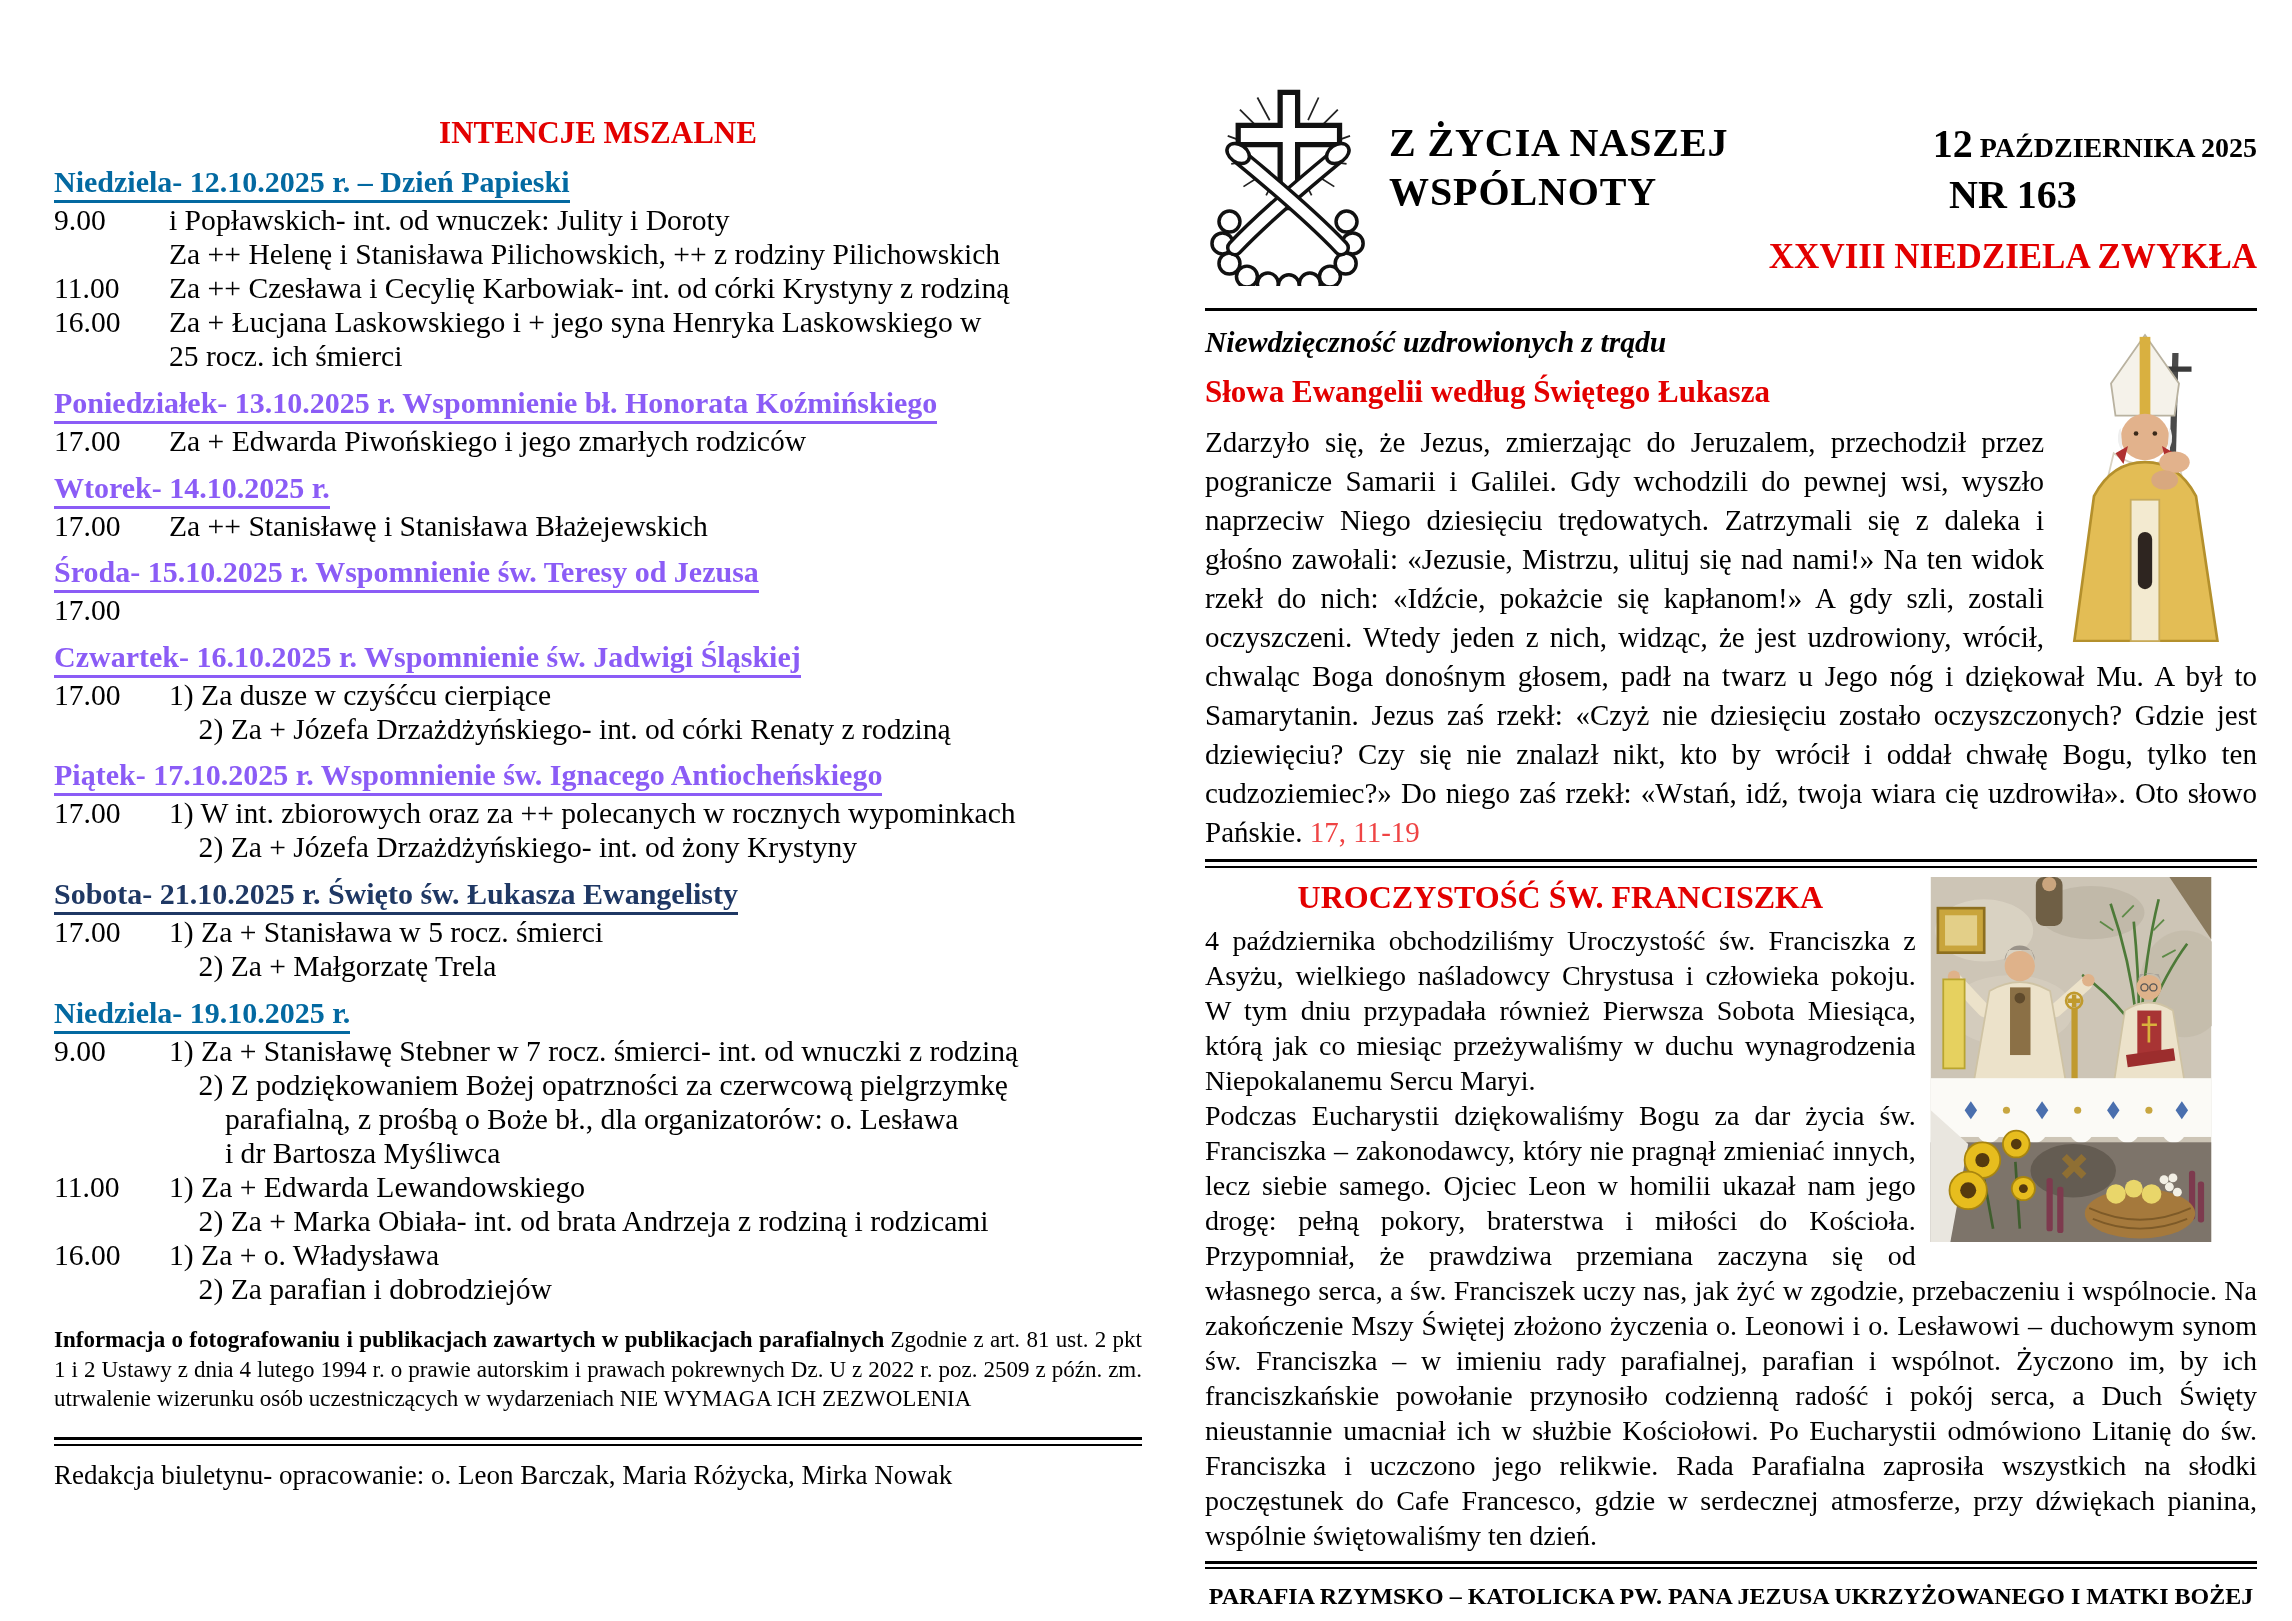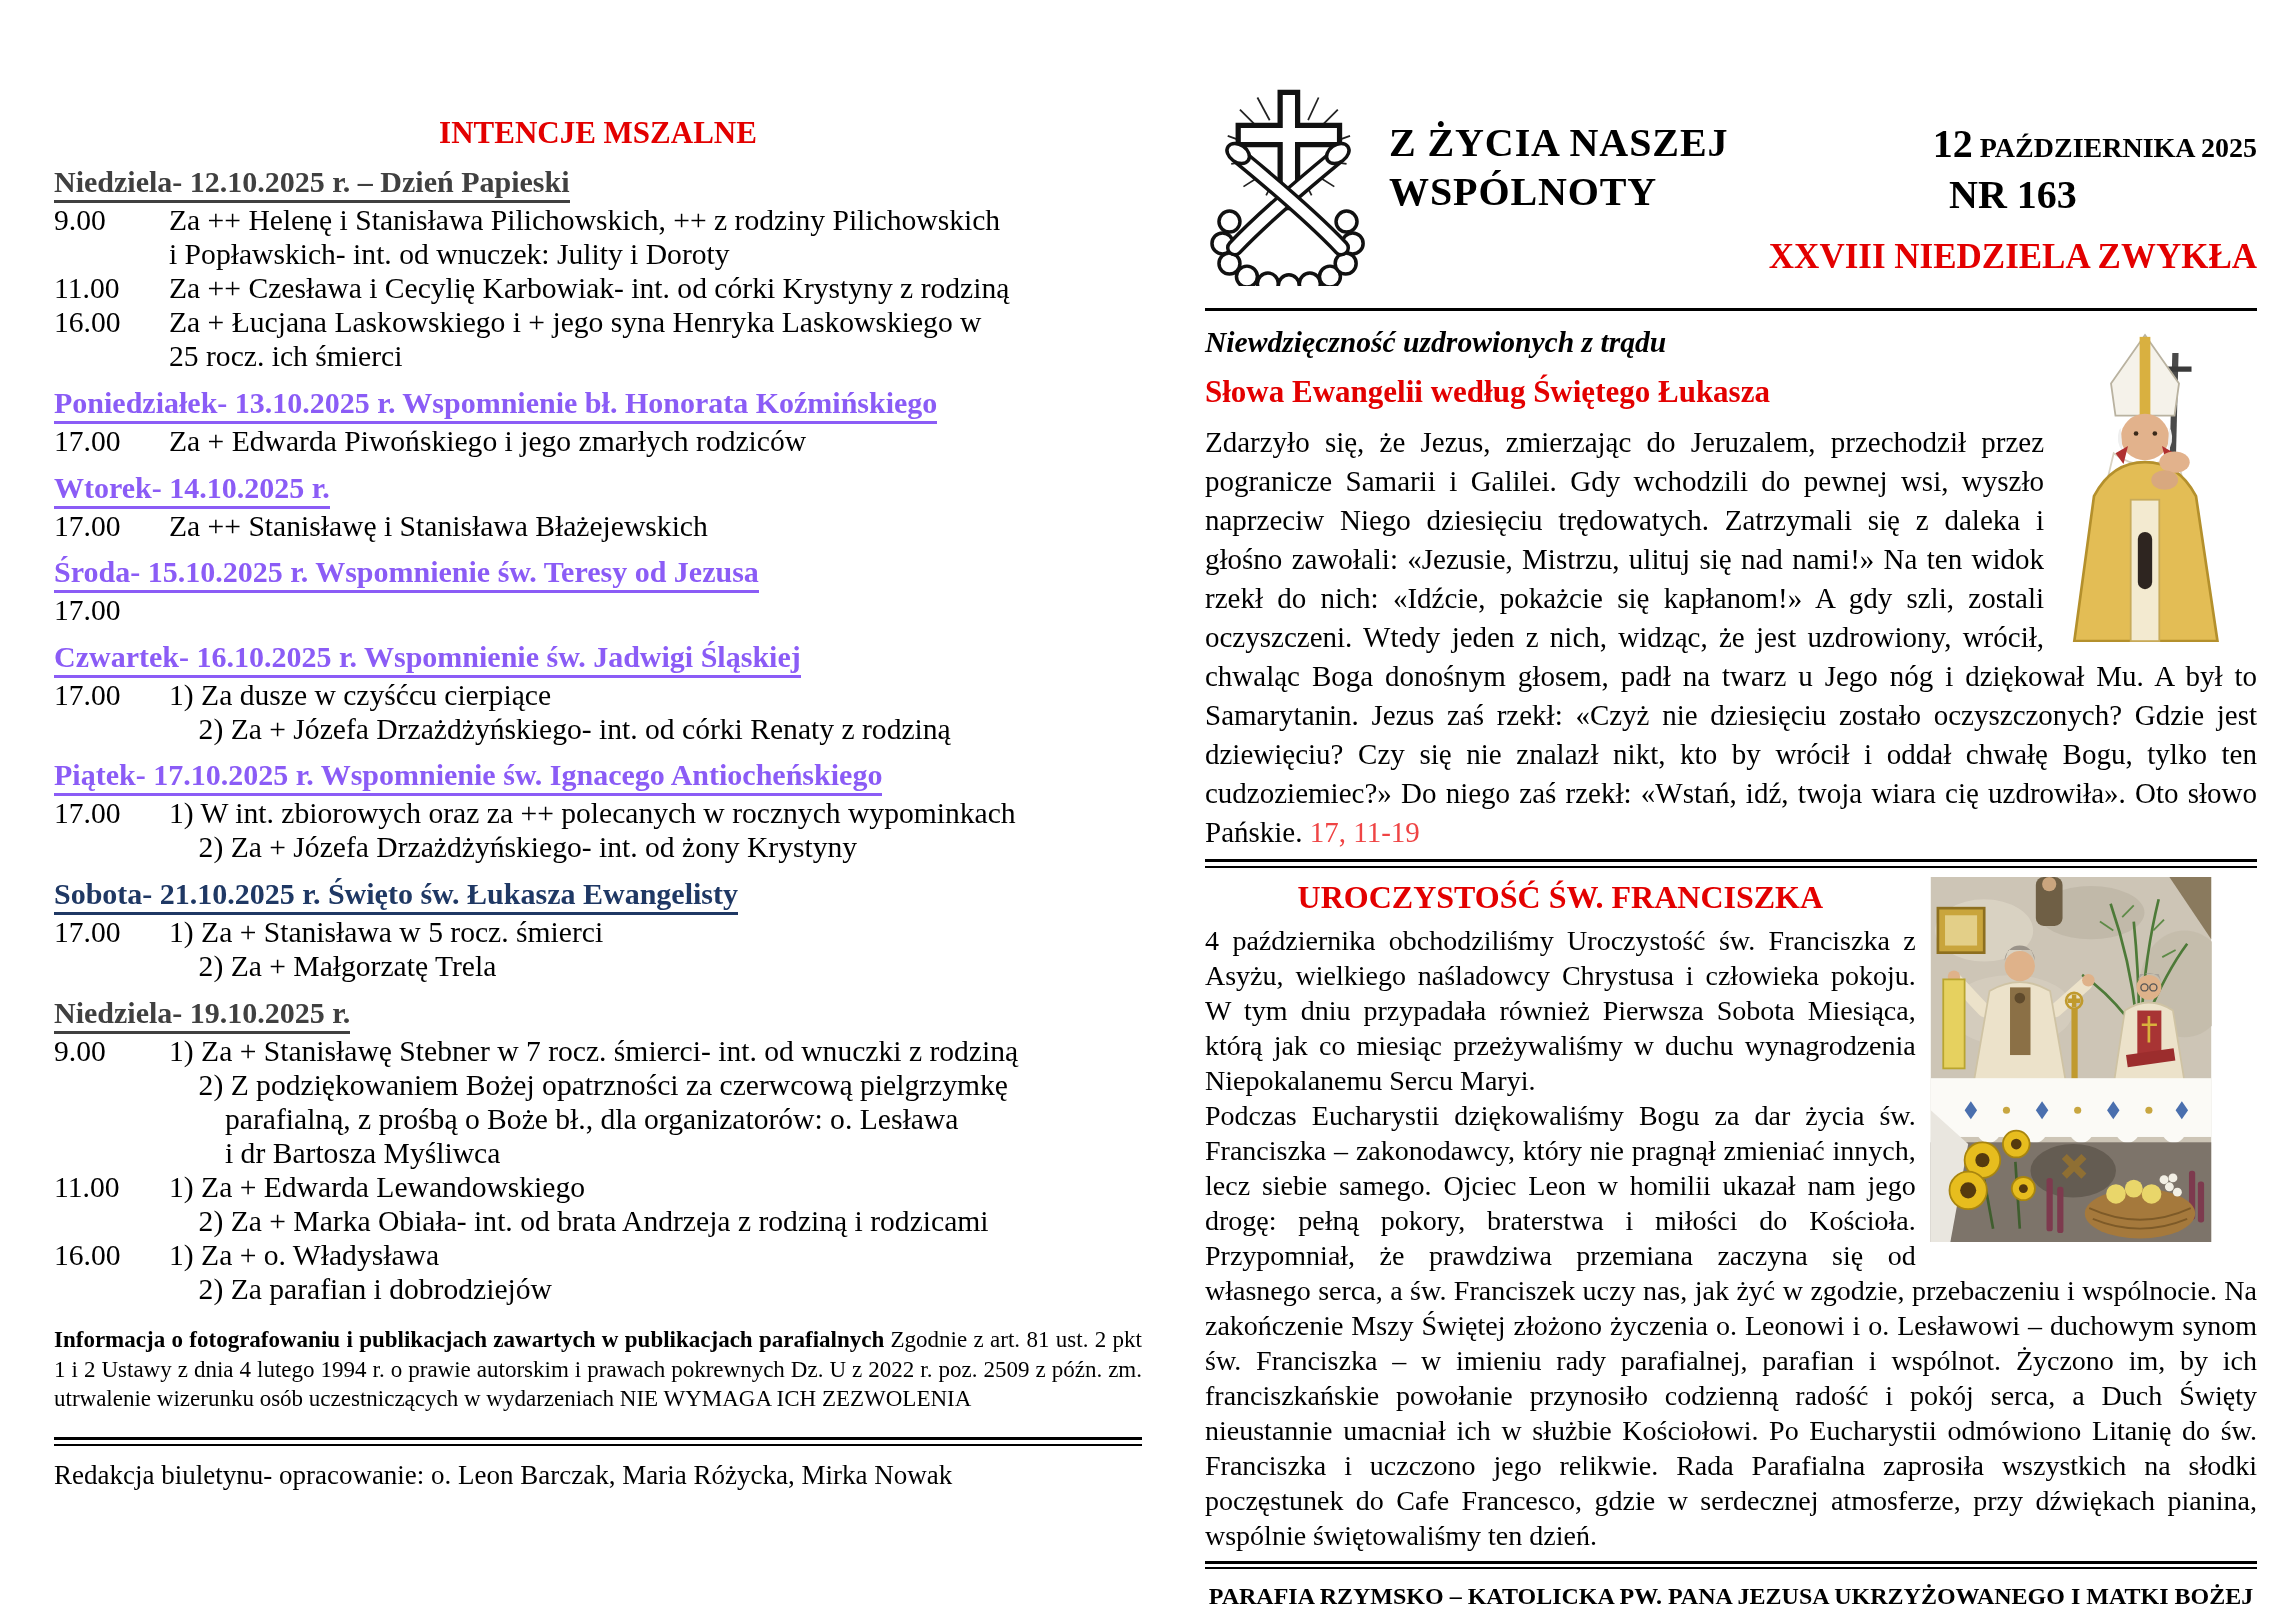--- a/index.html
+++ b/index.html
@@ -2,21 +2,21 @@
 <html style="font-size:14.3px"><head>
 <meta charset="utf-8">
 <style>
   html,body{margin:0;padding:0;background:#fff;}
   body{width:2293px;height:1621px;position:relative;font-family:"Liberation Serif",serif;color:#000;overflow:hidden;}
 
   
   .left-col{position:absolute;left:54px;top:115px;width:1088px;}
   .intentions-title{text-align:center;color:#e30000;font-weight:bold;font-size:31px;line-height:36px;margin:0 0 1.8px 0;}
   .day-heading{display:inline-block;font-weight:bold;font-size:30px;line-height:36px;margin:11.6px 0 0 0;border-bottom:3.6px solid currentColor;padding-bottom:0px;}
-  .c-red{color:#404040;}
+  .c-red{color:#0369a1;}
   .c-black{color:#8b5cf6;}
   .c-navy{color:#1f3864;}
   .mass-item{display:flex;}
   .time{flex:none;width:115px;font-size:29.6px;line-height:34px;}
   .lines{flex:1;}
   .ln{font-size:29.6px;line-height:34px;white-space:nowrap;}
   .ind1{padding-left:29.6px;}
   .ind2{padding-left:56px;}
 
   .notice{margin-top:19.7px;font-size:23px;line-height:29.6px;text-align:justify;}
@@ -52,22 +52,22 @@
 </style>
 </head>
 <body>
 
 <div class="left-col">
   <div class="intentions-title">INTENCJE MSZALNE</div>
   <div id="intentions">
       <section><div class="day-heading c-red">Niedziela- 12.10.2025 r. – Dzień Papieski</div><div class="mass-item">
           <span class="time">9.00</span>
           <div class="lines">
+            <div class="ln ind0">i Popławskich- int. od wnuczek: Julity i Doroty</div>
             <div class="ln ind0">Za ++ Helenę i Stanisława Pilichowskich, ++ z rodziny Pilichowskich</div>
-            <div class="ln ind0">i Popławskich- int. od wnuczek: Julity i Doroty</div>
           </div>
         </div><div class="mass-item">
           <span class="time">11.00</span>
           <div class="lines">
             <div class="ln ind0">Za ++ Czesława i Cecylię Karbowiak- int. od córki Krystyny z rodziną</div>
           </div>
         </div><div class="mass-item">
           <span class="time">16.00</span>
           <div class="lines">
             <div class="ln ind0">Za + Łucjana Laskowskiego i + jego syna Henryka Laskowskiego w</div>

